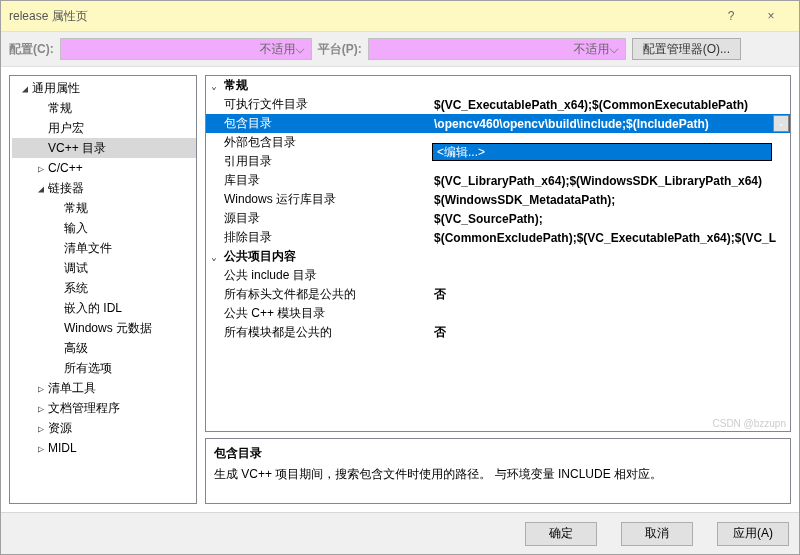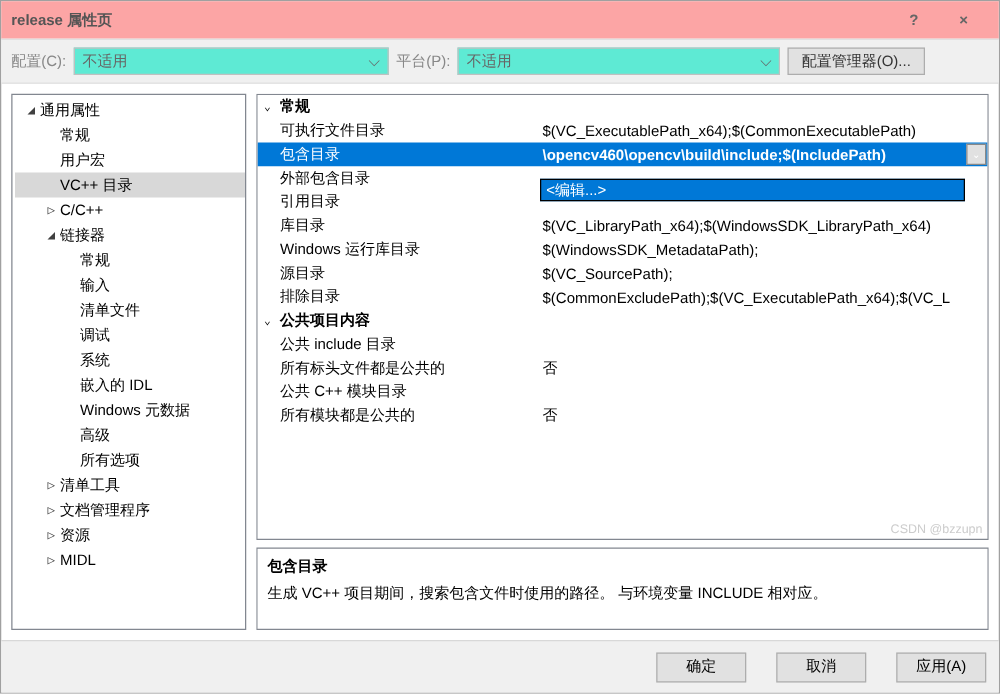--- a/index.html
+++ b/index.html
@@ -1,38 +1,38 @@
 <!DOCTYPE html>
 <html><head>
 <meta charset="utf-8">
 <style>
 * { box-sizing: border-box; margin: 0; padding: 0; font-family: "Microsoft YaHei", "Segoe UI", sans-serif; font-size: 12px; }
 body { background: #f0f0f0; }
 .window { width: 800px; height: 555px; background: #fff; border: 1px solid #a0a0a0; display: flex; flex-direction: column; }
-.titlebar { height: 30px; display: flex; align-items: center; padding: 0 8px; color: #555; background: #fca5a5; font-weight: bold; }
+.titlebar { height: 30px; display: flex; align-items: center; padding: 0 8px; color: #555; background: #fef9c3; }
 .titlebar .title { flex: 1; }
 .titlebar .btn { width: 40px; height: 30px; display: flex; align-items: center; justify-content: center; color: #666; }
 .config-row { height: 36px; background: #f0f0f0; display: flex; align-items: center; padding: 0 8px; gap: 6px; border-top: 1px solid #e0e0e0; border-bottom: 1px solid #e0e0e0; }
-.config-row .lbl { color: #888; }
-.config-row .combo { background: #5eead4; border: 1px solid #c0c0c0; height: 22px; display: flex; align-items: center; padding: 0 6px; flex: 1; justify-content: space-between; color: #666; }
+.config-row .lbl { color: #888; font-weight: bold; }
+.config-row .combo { background: #f0abfc; border: 1px solid #c0c0c0; height: 22px; display: flex; align-items: center; padding: 0 6px; flex: 1; justify-content: flex-end; color: #666; }
 .config-row .combo.wide1 { flex: 0 0 252px; }
 .config-row .combo.wide2 { flex: 0 0 258px; }
 .config-btn { height: 22px; padding: 0 10px; background: #e1e1e1; border: 1px solid #adadad; display: flex; align-items: center; color: #333; }
 .main { flex: 1; display: flex; padding: 8px; gap: 8px; overflow: hidden; }
 .tree { width: 188px; border: 1px solid #828790; background: #fff; overflow-y: auto; padding: 2px 0 2px 2px; }
 .tree-item { height: 20px; display: flex; align-items: center; white-space: nowrap; cursor: default; }
 .tree-item .sp { display: inline-block; }
 .tree-item .ar { width: 14px; display: inline-flex; justify-content: center; font-size: 10px; color: #404040; font-family: monospace; }
 .tree-item.selected { background: #d8d8d8; }
 .right { flex: 1; display: flex; flex-direction: column; gap: 6px; overflow: hidden; }
 .grid { flex: 1; border: 1px solid #828790; background: #fff; overflow: hidden; position: relative; }
 .grid-row { display: flex; height: 19px; align-items: center; }
 .grid-row .gar { width: 16px; text-align: center; font-size: 9px; font-family: monospace; }
 .grid-row .gk { width: 210px; padding-left: 2px; white-space: nowrap; overflow: hidden; }
-.grid-row .gv { flex: 1; padding-left: 2px; white-space: nowrap; overflow: hidden; }
+.grid-row .gv { flex: 1; padding-left: 2px; white-space: nowrap; overflow: hidden; font-weight: bold; }
 .grid-row.header .gk { font-weight: bold; }
 .grid-row.selected-blue { background: #0078d7; color: #fff; }
 .grid-row.selected-blue .gk { font-weight: normal; }
 .drop-btn { width: 16px; height: 17px; background: #e1e1e1; border: 1px solid #888; font-size: 8px; display: flex; align-items: center; justify-content: center; margin-right: 1px; }
 .dropdown-popup { position: absolute; left: 226px; right: 18px; top: 39px; background: #0078d7; color: #fff; height: 18px; display: flex; align-items: center; padding-left: 4px; border: 1px solid #000; margin-top: 28px; }
 .desc { height: 66px; border: 1px solid #828790; background: #fff; padding: 6px 8px; }
 .desc .dt { font-weight: bold; margin-bottom: 4px; }
 .footer { height: 42px; background: #f0f0f0; border-top: 1px solid #d8d8d8; display: flex; align-items: center; justify-content: flex-end; padding: 0 10px; gap: 24px; }
 .footer .fbtn { width: 72px; height: 24px; background: #e1e1e1; border: 1px solid #adadad; display: flex; align-items: center; justify-content: center; }
 .watermark { position: absolute; right: 4px; bottom: 2px; font-size: 10px; color: #ccc; }

